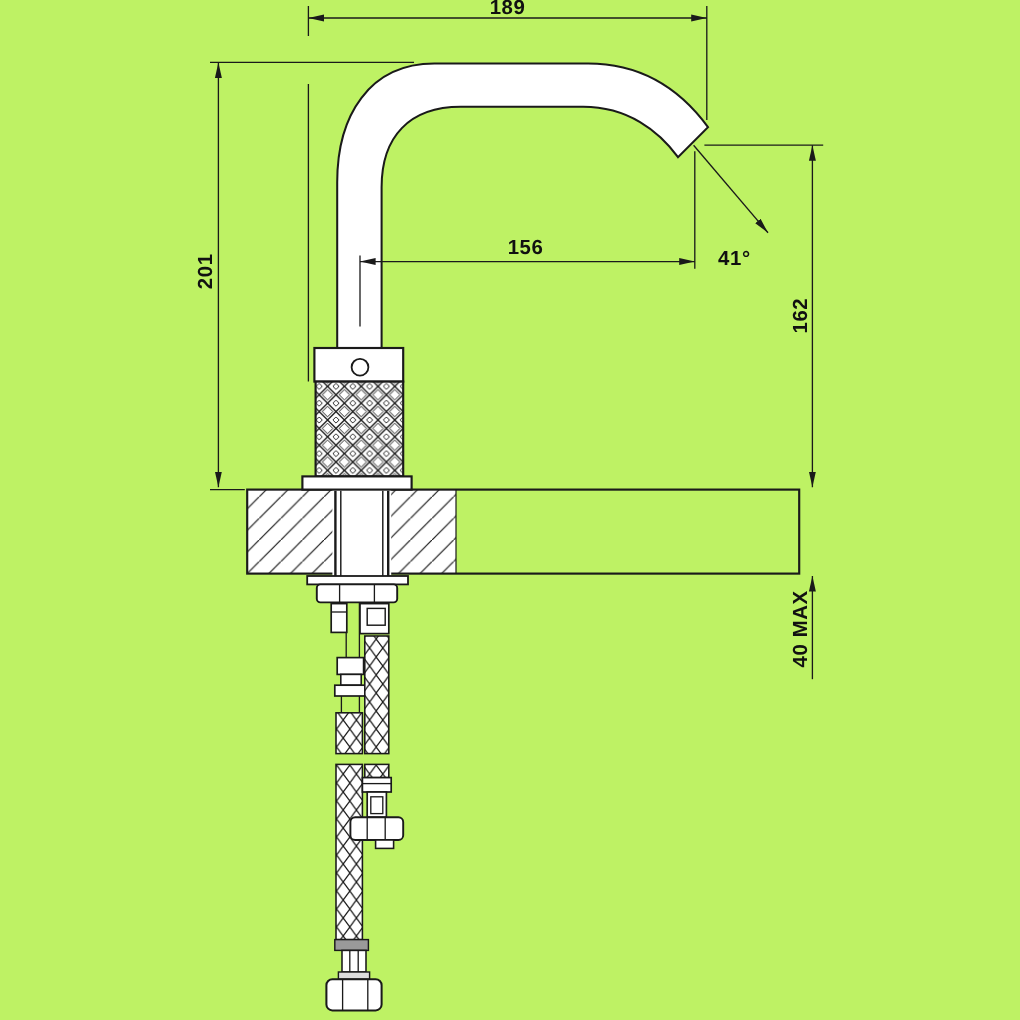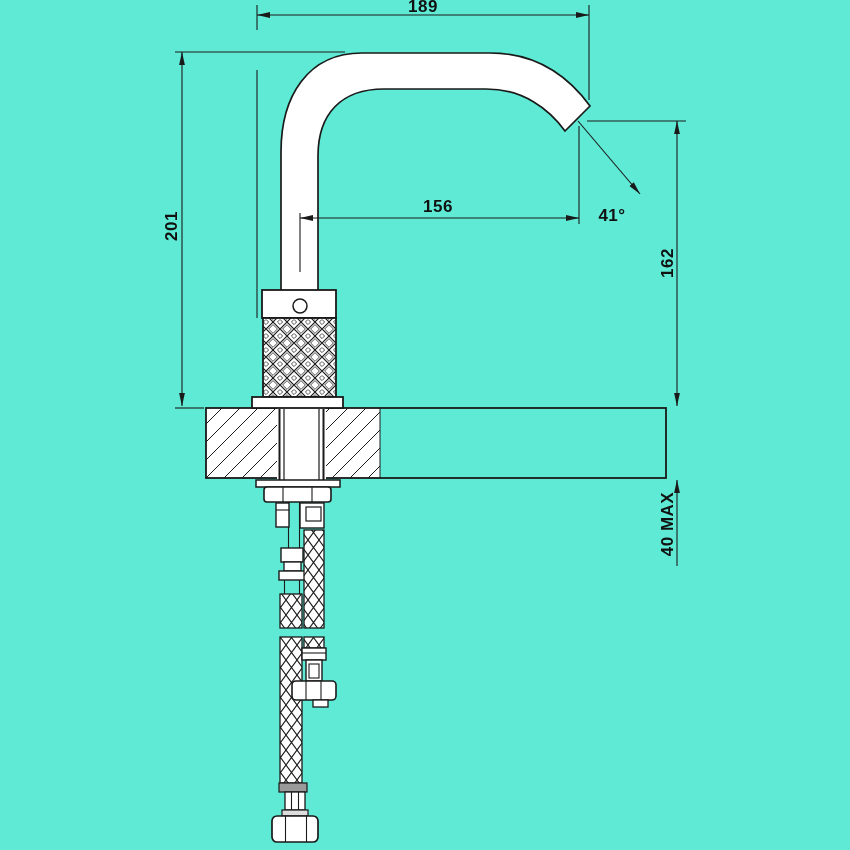--- a/index.html
+++ b/index.html
@@ -1,16 +1,16 @@
 <!DOCTYPE html>
 <html><head>
 <meta charset="utf-8">
 <style>
   html,body{margin:0;padding:0;background:#ffffff;}
-  .stage{width:850px;height:850px;position:relative;background:#5eead4;overflow:hidden;}
+  .stage{width:850px;height:850px;position:relative;background:#bef264;overflow:hidden;}
   svg{display:block;}
   text{font-family:"Liberation Sans", sans-serif;font-weight:700;fill:#111;}
   .dim-label{font-size:17px;letter-spacing:.5px;}
   .outline{stroke:#1a1a1a;fill:#ffffff;}
   .thin{stroke:#1a1a1a;fill:none;stroke-width:1.1;}
 </style>
 </head>
 <body>
 
 <div class="stage">

